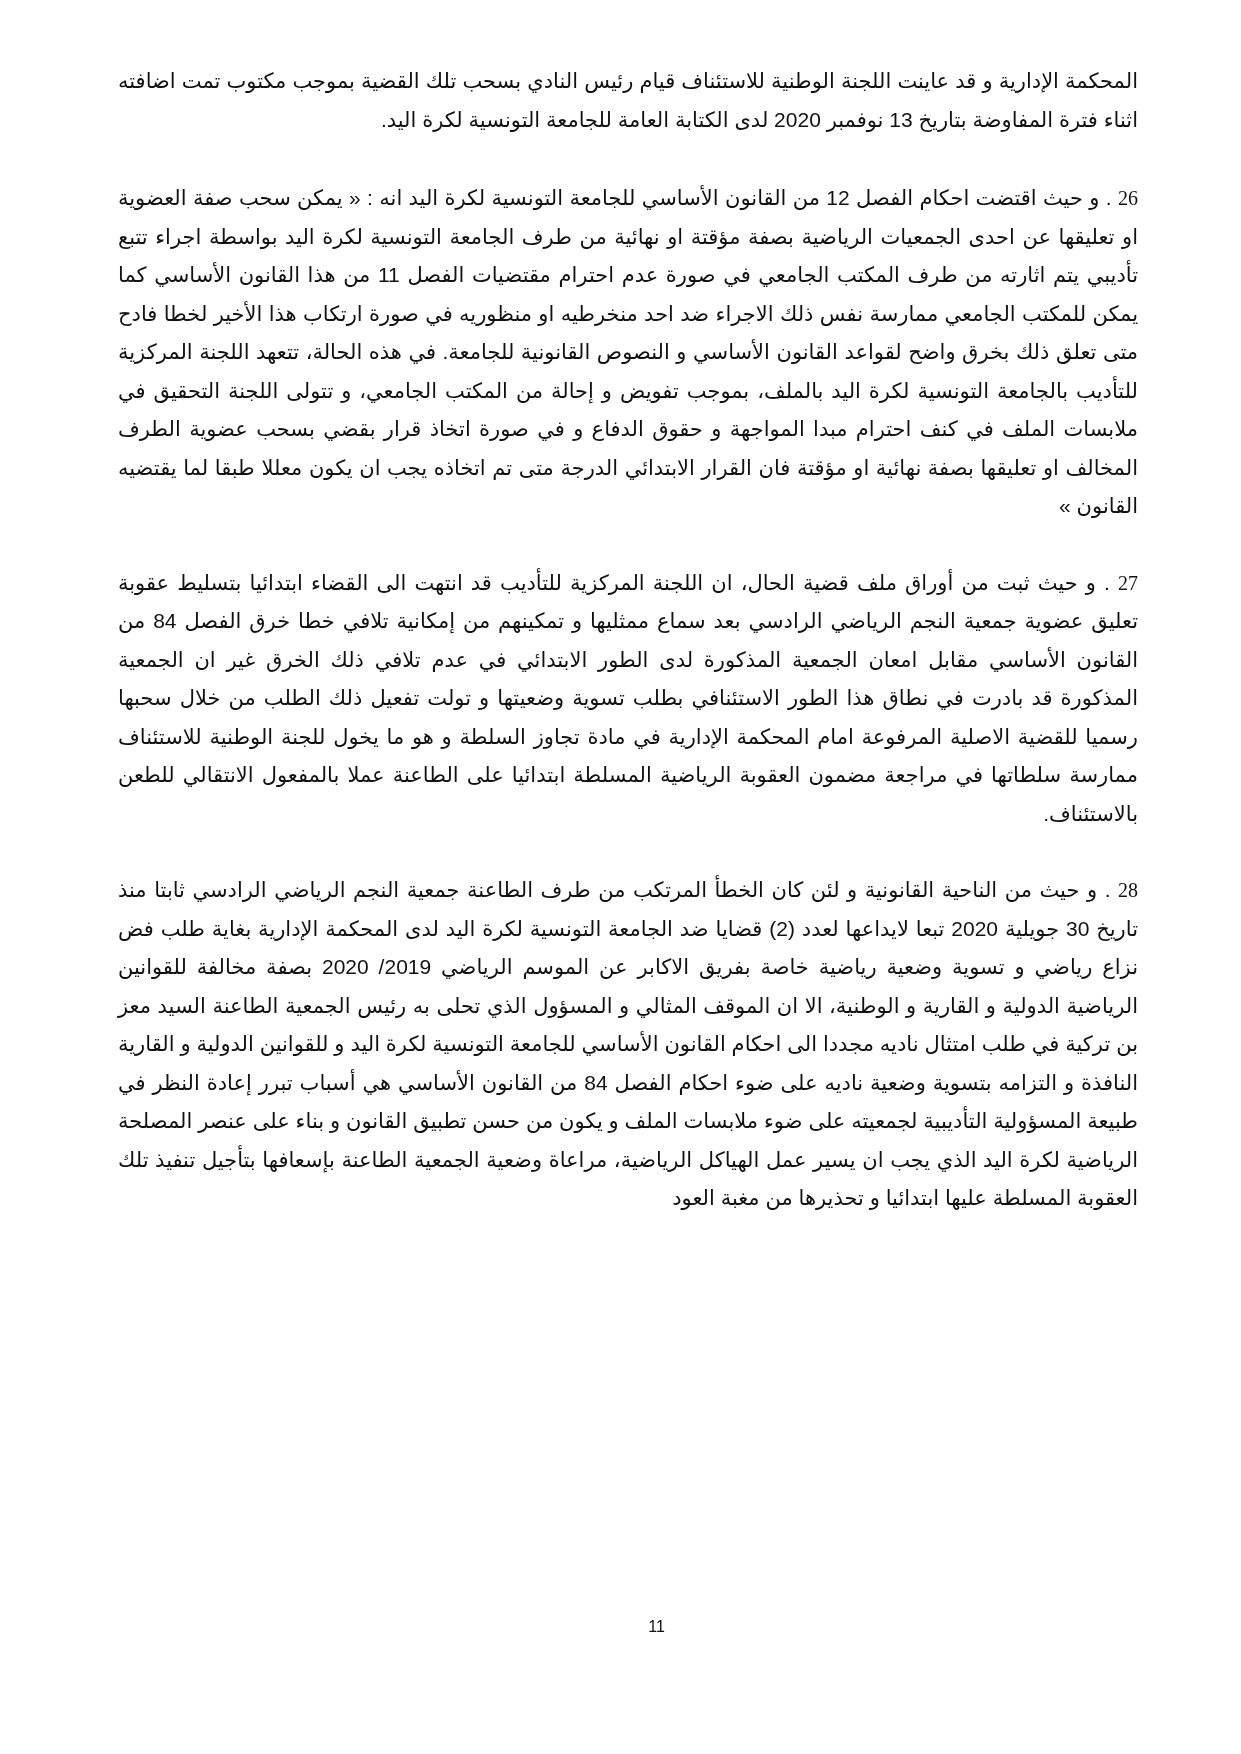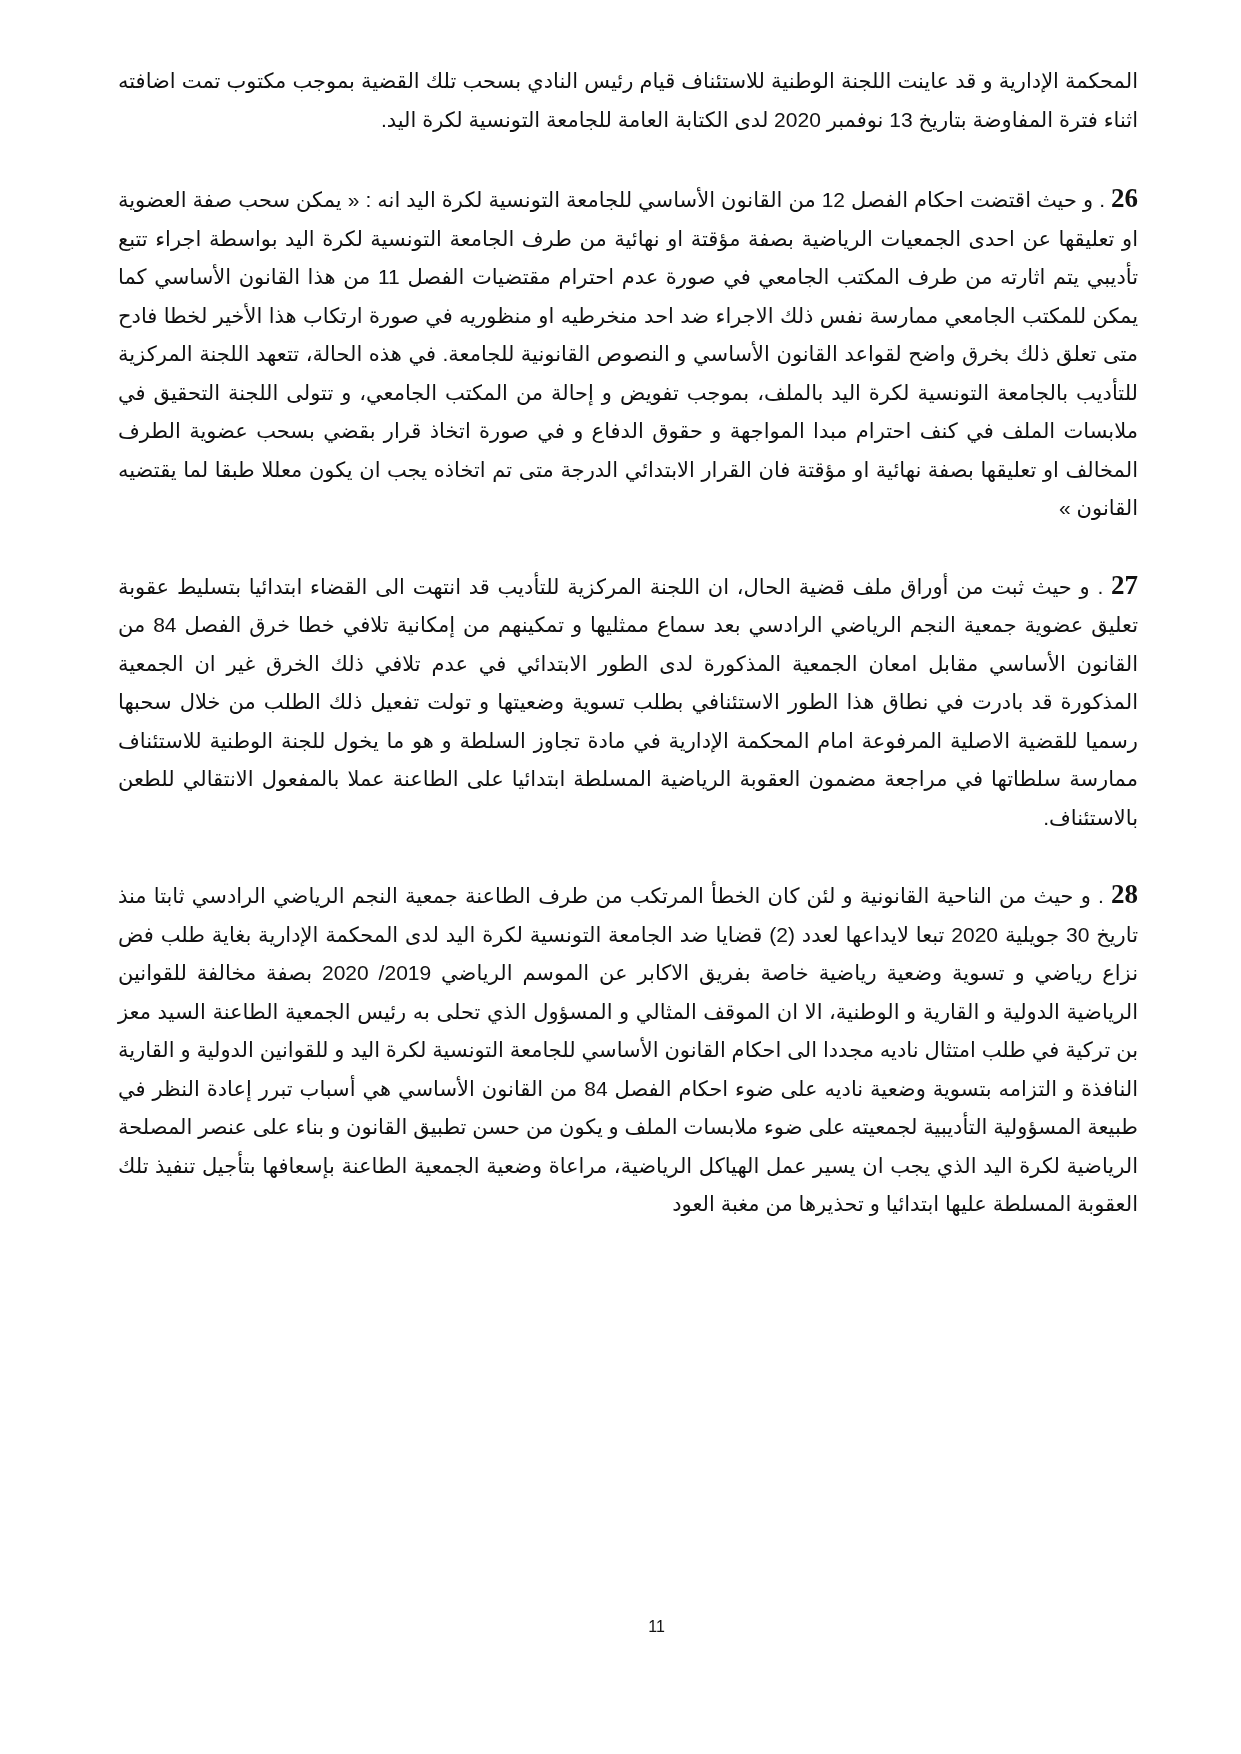--- a/index.html
+++ b/index.html
@@ -29,22 +29,22 @@
       line-height: 38.5px;
       margin: 0 0 38px 0;
       direction: rtl;
       text-align: justify;
     }
     .para.first {
       margin-bottom: 40px;
     }
     .para-num {
       font-family: "Liberation Serif", "DejaVu Serif", serif;
-      font-weight: bold;
-      font-size: 27px;
+      font-weight: normal;
+      font-size: 20px;
     }
     .page-number {
       position: absolute;
       top: 1618px;
       left: 0;
       width: 1241px;
       text-align: center;
       font-family: "Liberation Sans", "DejaVu Sans", sans-serif;
       font-size: 16px;
       color: #111111;

